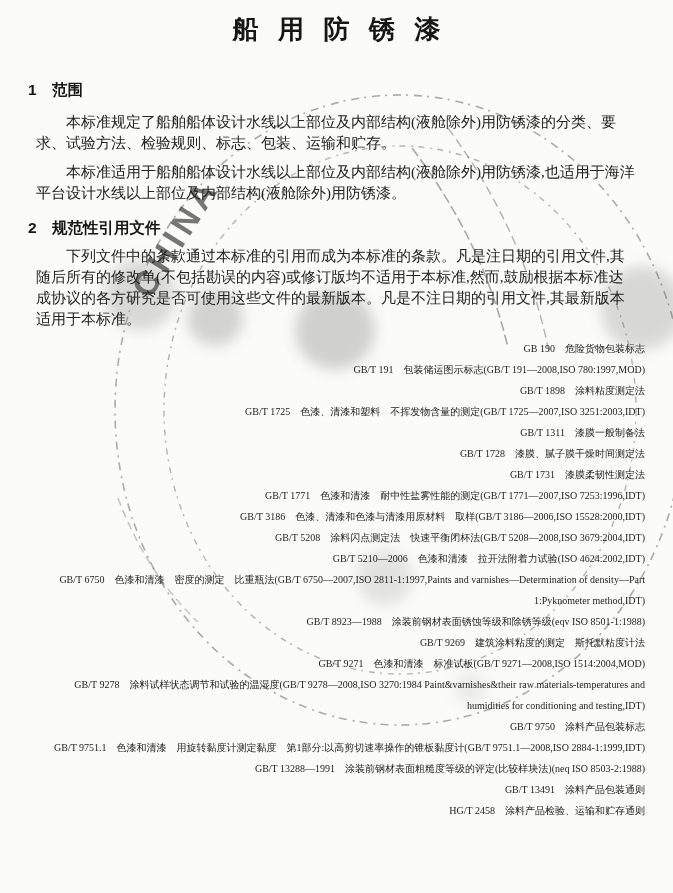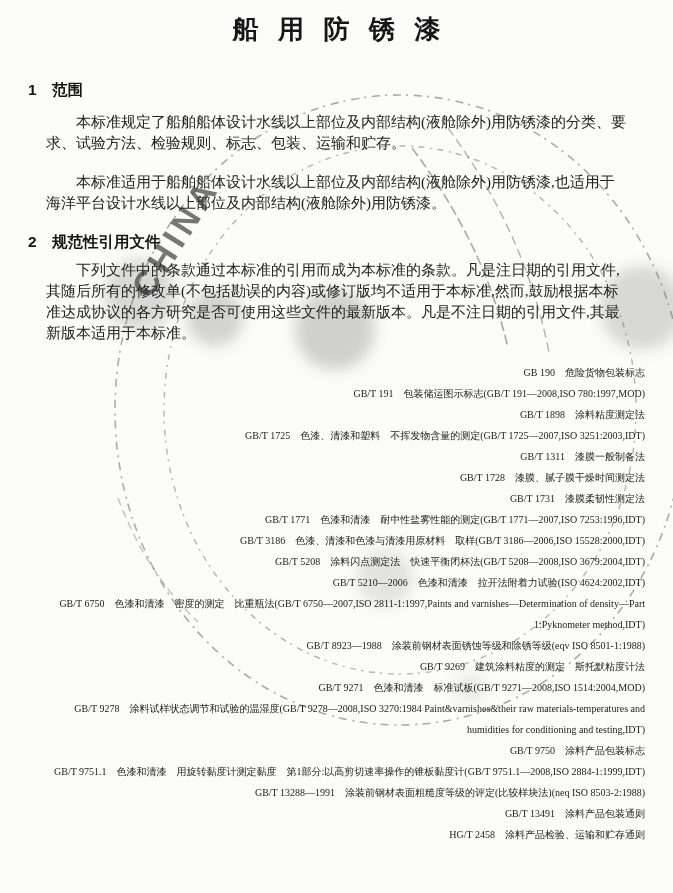--- a/index.html
+++ b/index.html
@@ -32,21 +32,21 @@
     margin: 0;
     font-size: 15.5px;
     line-height: 20px;
     font-weight: bold;
     color: #161616;
     font-family: "Liberation Sans", "DejaVu Sans", sans-serif;
   }
   .h-sec1 { margin-top: 36px; }
   .h-sec2 { margin-top: 14px; }
   .body-p {
-    margin: 18px;
+    margin: 8px;
     font-size: 15px;
     line-height: 21px;
     text-indent: 2em;
     color: #222;
   }
   .p-first { margin-top: 12px; }
   .p-intro { margin-top: 8px; }
   .ref {
     margin: 0;
     font-size: 10px;

